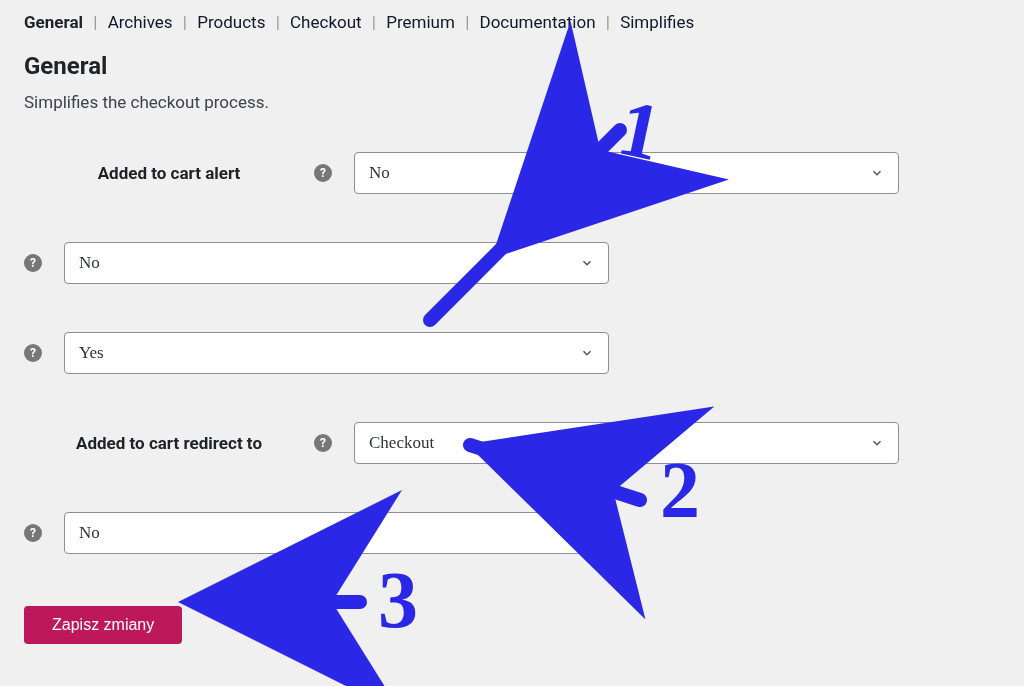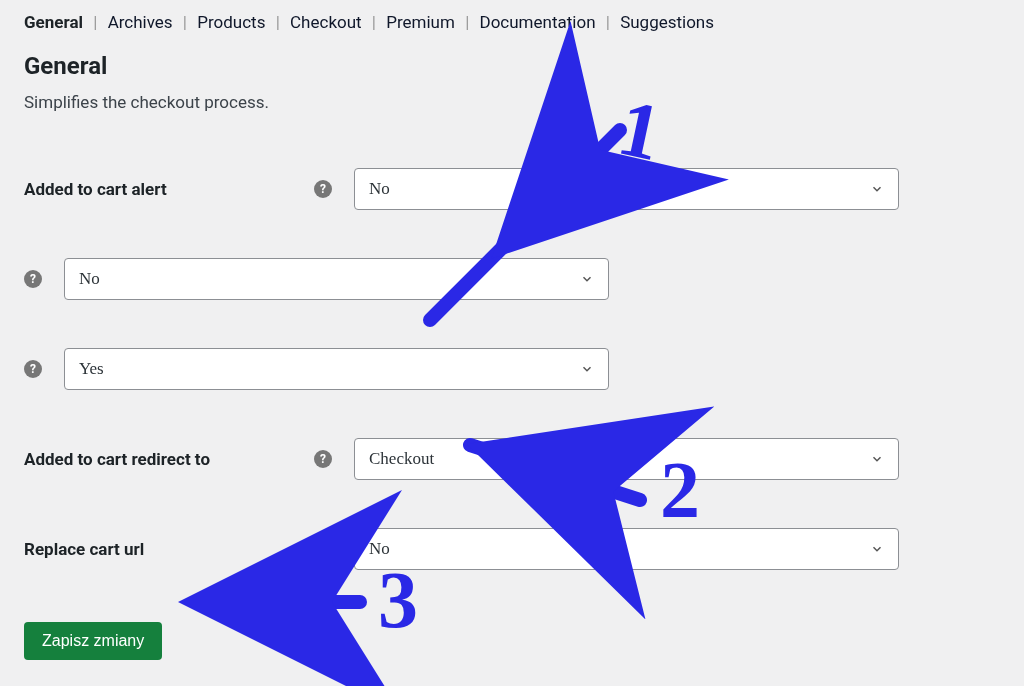--- a/index.html
+++ b/index.html
@@ -30,33 +30,34 @@
     }
     h2.section-title {
       font-size: 24px;
       font-weight: 700;
       color: #1d2327;
       margin-bottom: 12px;
     }
     p.section-desc {
       font-size: 17px;
       color: #3c434a;
-      margin-bottom: 56px;
+      margin-bottom: 40px;
     }
     .form-row {
       display: flex;
       align-items: center;
       margin-bottom: 48px;
     }
     .form-label {
       width: 290px;
       font-size: 17px;
       font-weight: 700;
       color: #1d2327;
       flex-shrink: 0;
+      text-align: center;
     }
     .help-col {
       width: 40px;
       flex-shrink: 0;
       display: flex;
       align-items: center;
     }
     .help-icon {
       width: 18px; height: 18px;
       border-radius: 50%;
@@ -85,25 +86,25 @@
       display: flex;
       justify-content: space-between;
       align-items: center;
     }
     .chevron {
       width: 14px; height: 14px;
       display: inline-block;
     }
     .chevron svg { display: block; }
     .save-btn {
-      background: #15803d;
+      background: #be185d;
       color: #fff;
       border: none;
       border-radius: 4px;
-      padding: 10px 18px;
+      padding: 10px 28px;
       font-size: 16px;
       cursor: pointer;
       margin-top: 4px;
     }
     
     .anno {
       position: absolute;
       pointer-events: none;
     }
     .anno-num {
@@ -127,21 +128,21 @@
   <span class="tab">Archives</span>
   <span class="tab-sep">|</span>
   <span class="tab">Products</span>
   <span class="tab-sep">|</span>
   <span class="tab">Checkout</span>
   <span class="tab-sep">|</span>
   <span class="tab">Premium</span>
   <span class="tab-sep">|</span>
   <span class="tab">Documentation</span>
   <span class="tab-sep">|</span>
-  <span class="tab">Suggestions</span>
+  <span class="tab">Simplifies</span>
 </div>
 
 <h2 class="section-title">General</h2>
 <p class="section-desc">Simplifies the checkout process.</p>
 
 
 <div class="form-row">
   <div class="form-label">Added to cart alert</div>
   <div class="help-col">
       <span class="help-icon">?</span>
@@ -201,21 +202,20 @@
       <span class="chevron">
           <svg viewBox="0 0 24 24" fill="none" stroke="#555" stroke-width="2.5">
             <polyline points="6 9 12 15 18 9"></polyline>
           </svg>
         </span>
     </div>
   </div>
 </div>
 
 <div class="form-row">
-  <div class="form-label">Replace cart url</div>
   <div class="help-col">
       <span class="help-icon">?</span>
     </div>
   <div class="select-wrap">
     <div class="select">
       <span>No</span>
       <span class="chevron">
           <svg viewBox="0 0 24 24" fill="none" stroke="#555" stroke-width="2.5">
             <polyline points="6 9 12 15 18 9"></polyline>
           </svg>

